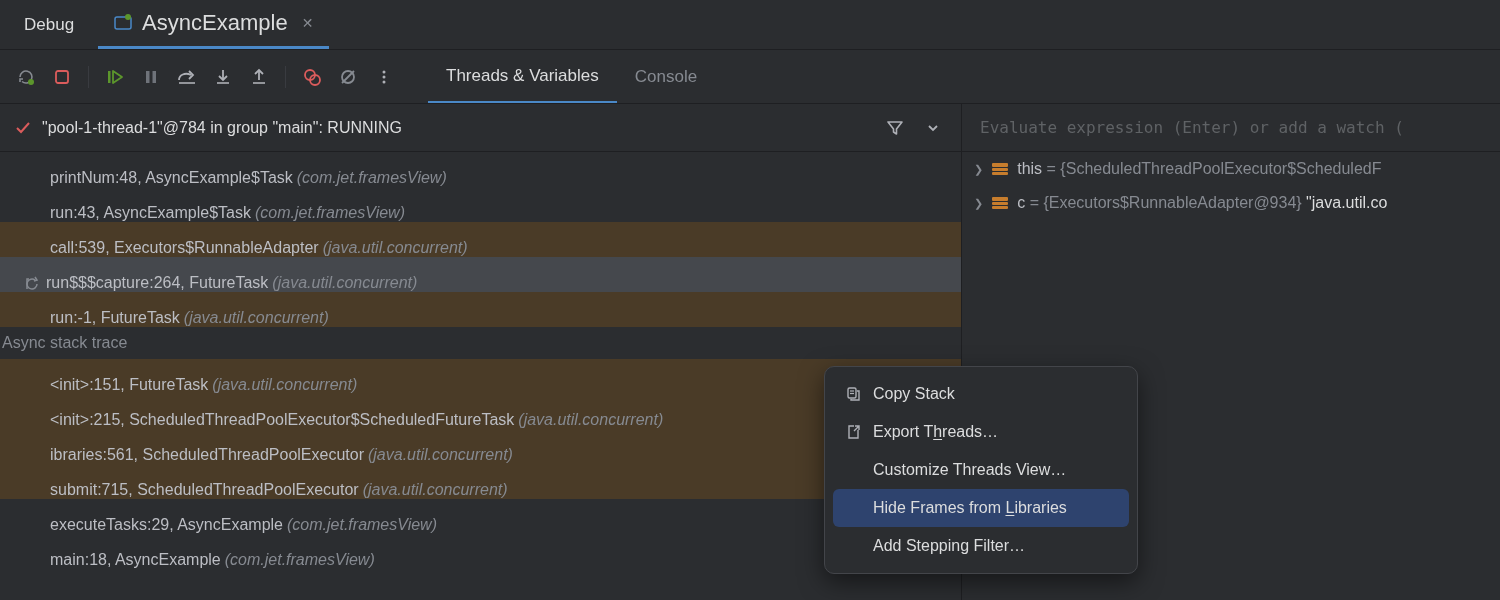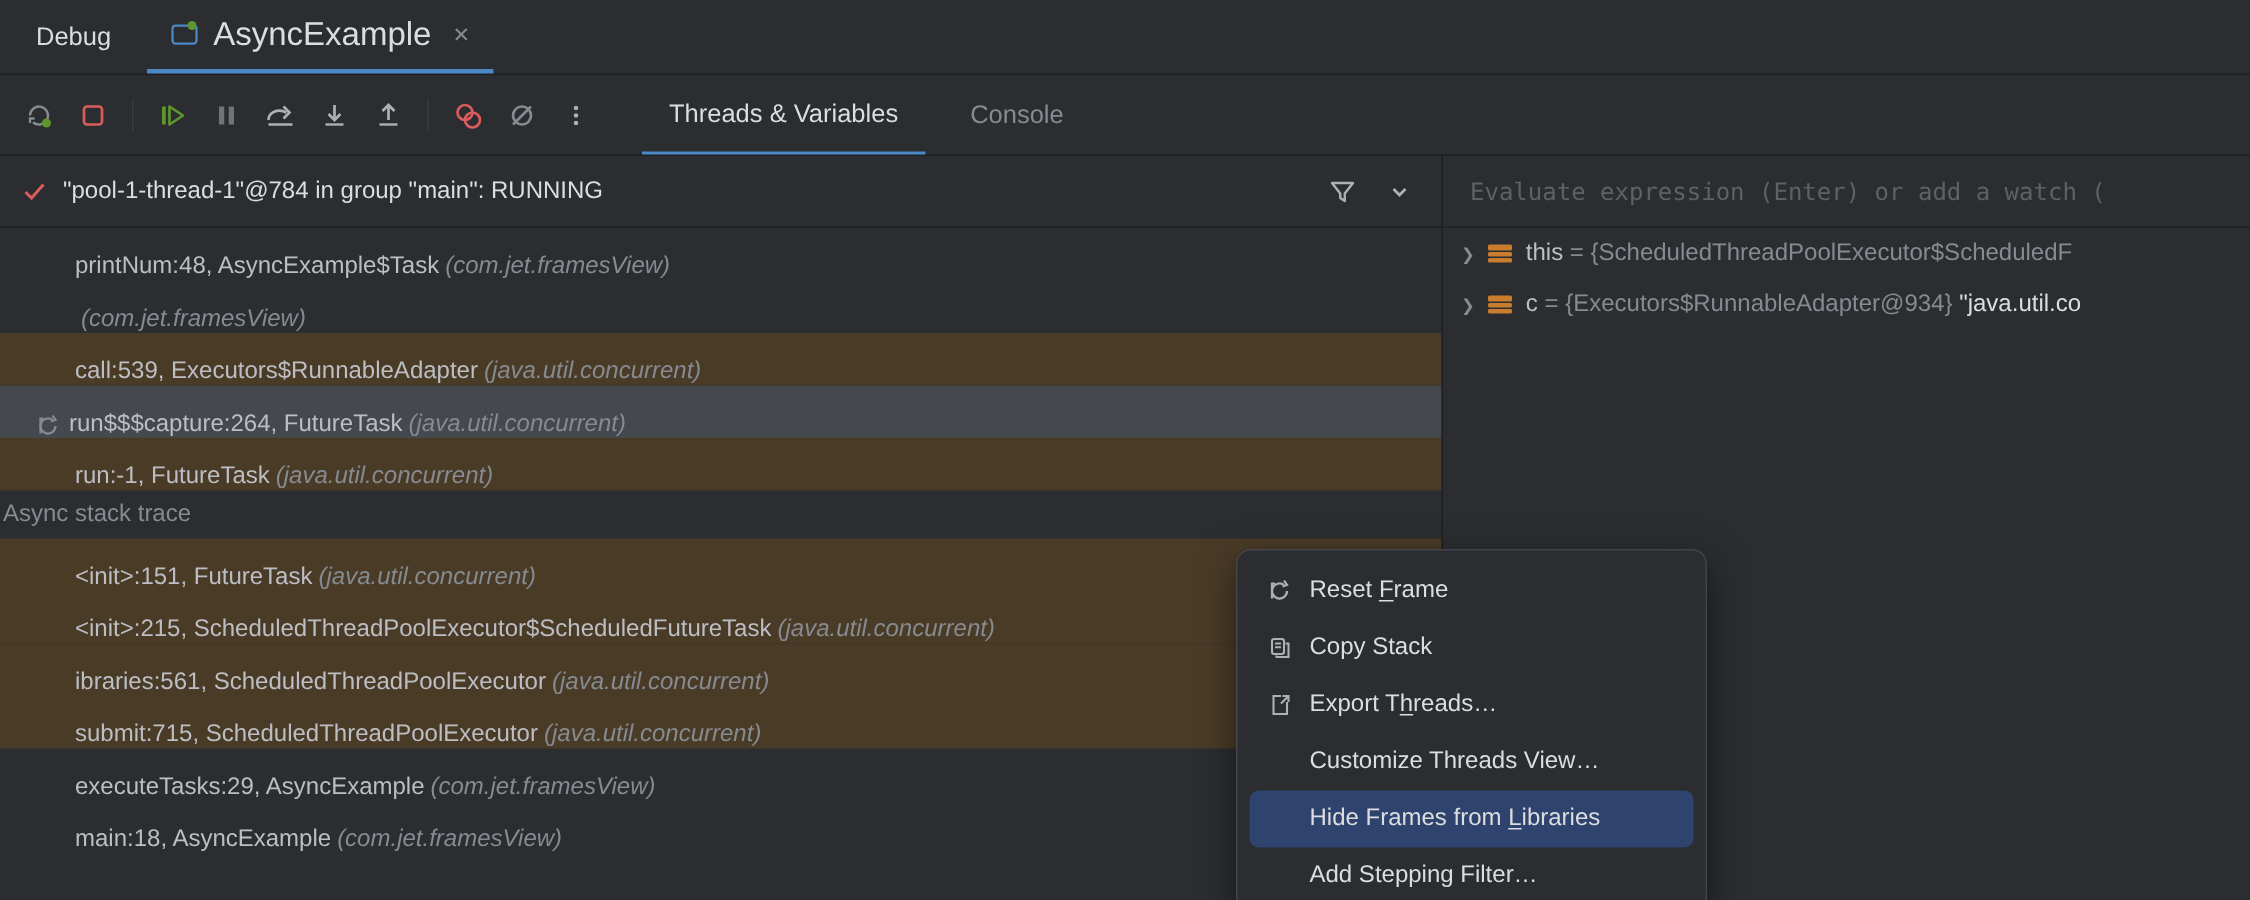--- a/index.html
+++ b/index.html
@@ -17,21 +17,21 @@
   .debug-label { padding: 0 24px; font-size: 17px; color: #dcddde; font-weight: 500; }
   .file-tab { display: flex; align-items: center; height: 100%; padding: 0 16px; gap: 10px; border-bottom: 3px solid #4a88c7; position: relative;}
   .file-icon { width: 18px; height: 18px; display:inline-flex; align-items:center; justify-content:center;}
   .file-tab .name { font-size: 22px; color: #dcddde; }
   .close-x { color: #868a91; font-size: 14px; margin-left: 4px; }
 
   
   .toolbar { display: flex; align-items: center; height: 54px; padding: 0 10px; border-bottom: 1px solid #1e1f22; gap: 4px;}
   .tool-btn { width: 32px; height: 32px; display: flex; align-items: center; justify-content: center; border-radius: 4px; color: #868a91;}
   .tool-sep { width: 1px; height: 22px; background: #393b40; margin: 0 6px; }
-  .tab-group { display: flex; margin-left: 24px; height: 100%; align-items: stretch; gap: 12px;}
+  .tab-group { display: flex; margin-left: 24px; height: 100%; align-items: stretch;}
   .panel-tab { display: flex; align-items: center; padding: 0 18px; font-size: 17px; color: #868a91; cursor:pointer;}
   .panel-tab.active { color: #dcddde; border-bottom: 2px solid #4a88c7; }
 
   
   .main { display: flex; height: 496px; }
   .frames-panel { width: 962px; border-right: 1px solid #1e1f22; display:flex; flex-direction:column; position:relative;}
   .vars-panel { flex: 1; }
 
   
   .thread-header { display:flex; align-items:center; height: 48px; padding: 0 14px; border-bottom: 1px solid #1e1f22; gap: 10px;}
@@ -179,20 +179,21 @@
           </svg>
       </span>
     </div>
 
     <div class="frames-list" id="frames-list">
         <div class="frame-row">
           <span class="method">printNum:48, AsyncExample$Task</span>
           <span class="pkg">(com.jet.framesView)</span>
         </div>
         <div class="frame-row">
+          <span class="method">run:43, AsyncExample$Task</span>
           <span class="pkg">(com.jet.framesView)</span>
         </div>
         <div class="frame-row lib">
           <span class="method">call:539, Executors$RunnableAdapter</span>
           <span class="pkg">(java.util.concurrent)</span>
         </div>
         <div class="frame-row lib selected">
           <span class="reset-ic">
             <svg width="16" height="16" viewBox="0 0 16 16">
               <path d="M5 3H3v10" fill="none" stroke="#868a91" stroke-width="1.5"></path>
@@ -228,30 +229,20 @@
           <span class="method">executeTasks:29, AsyncExample</span>
           <span class="pkg">(com.jet.framesView)</span>
         </div>
         <div class="frame-row">
           <span class="method">main:18, AsyncExample</span>
           <span class="pkg">(com.jet.framesView)</span>
         </div>
       </div>
 
     <div class="ctx-menu">
-      <div class="ctx-item">
-        <span class="ic">
-            <svg width="16" height="16" viewBox="0 0 16 16">
-              <path d="M5 3H3v10" fill="none" stroke="#aeb0b6" stroke-width="1.5"></path>
-              <path d="M13 8a5 5 0 1 1-2-4" fill="none" stroke="#aeb0b6" stroke-width="1.5"></path>
-              <path d="M11 1l2 3-3 1" fill="none" stroke="#aeb0b6" stroke-width="1.5"></path>
-            </svg>
-          </span>
-        <span><span>Reset </span><u>F</u><span>rame</span></span>
-      </div>
       <div class="ctx-item">
         <span class="ic">
             <svg width="16" height="16" viewBox="0 0 16 16">
               <rect x="3" y="2" width="8" height="10" rx="1.5" fill="none" stroke="#aeb0b6" stroke-width="1.4"></rect>
               <line x1="5" y1="5" x2="9" y2="5" stroke="#aeb0b6" stroke-width="1.2"></line>
               <line x1="5" y1="7.5" x2="9" y2="7.5" stroke="#aeb0b6" stroke-width="1.2"></line>
               <path d="M12 5h2v9H6v-1" fill="none" stroke="#aeb0b6" stroke-width="1.4"></path>
             </svg>
           </span>
         <span>Copy Stack</span>

